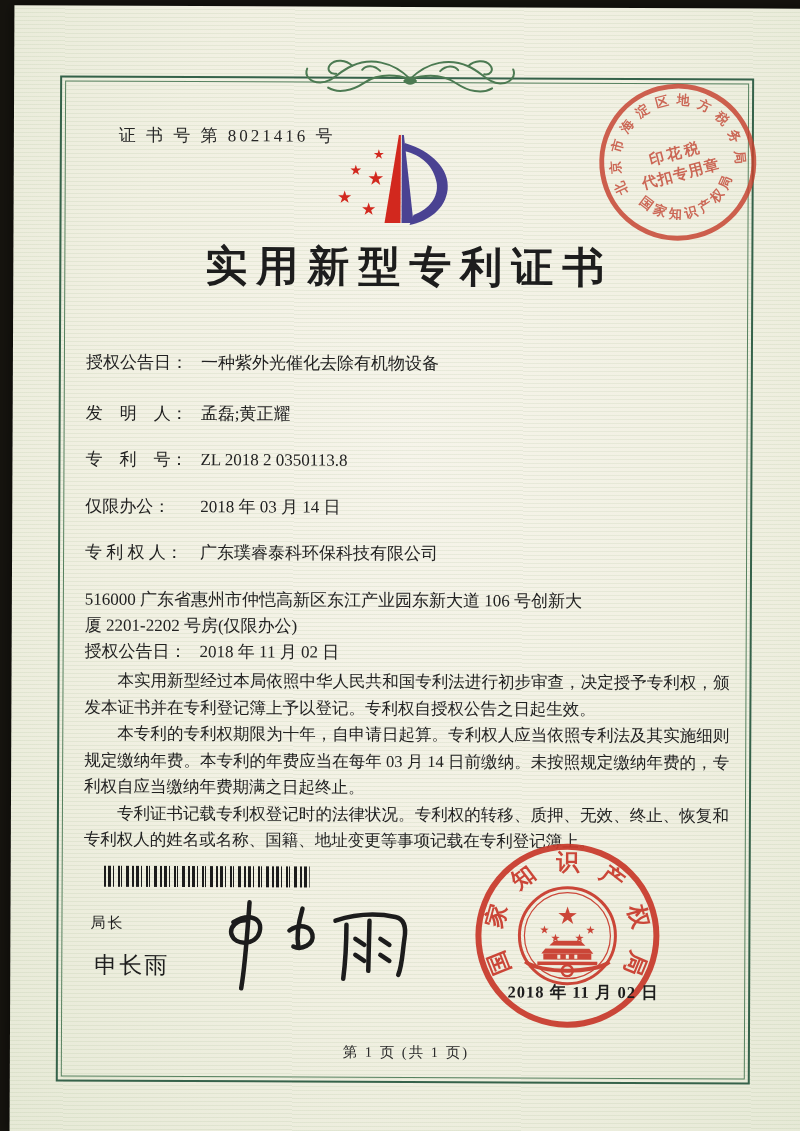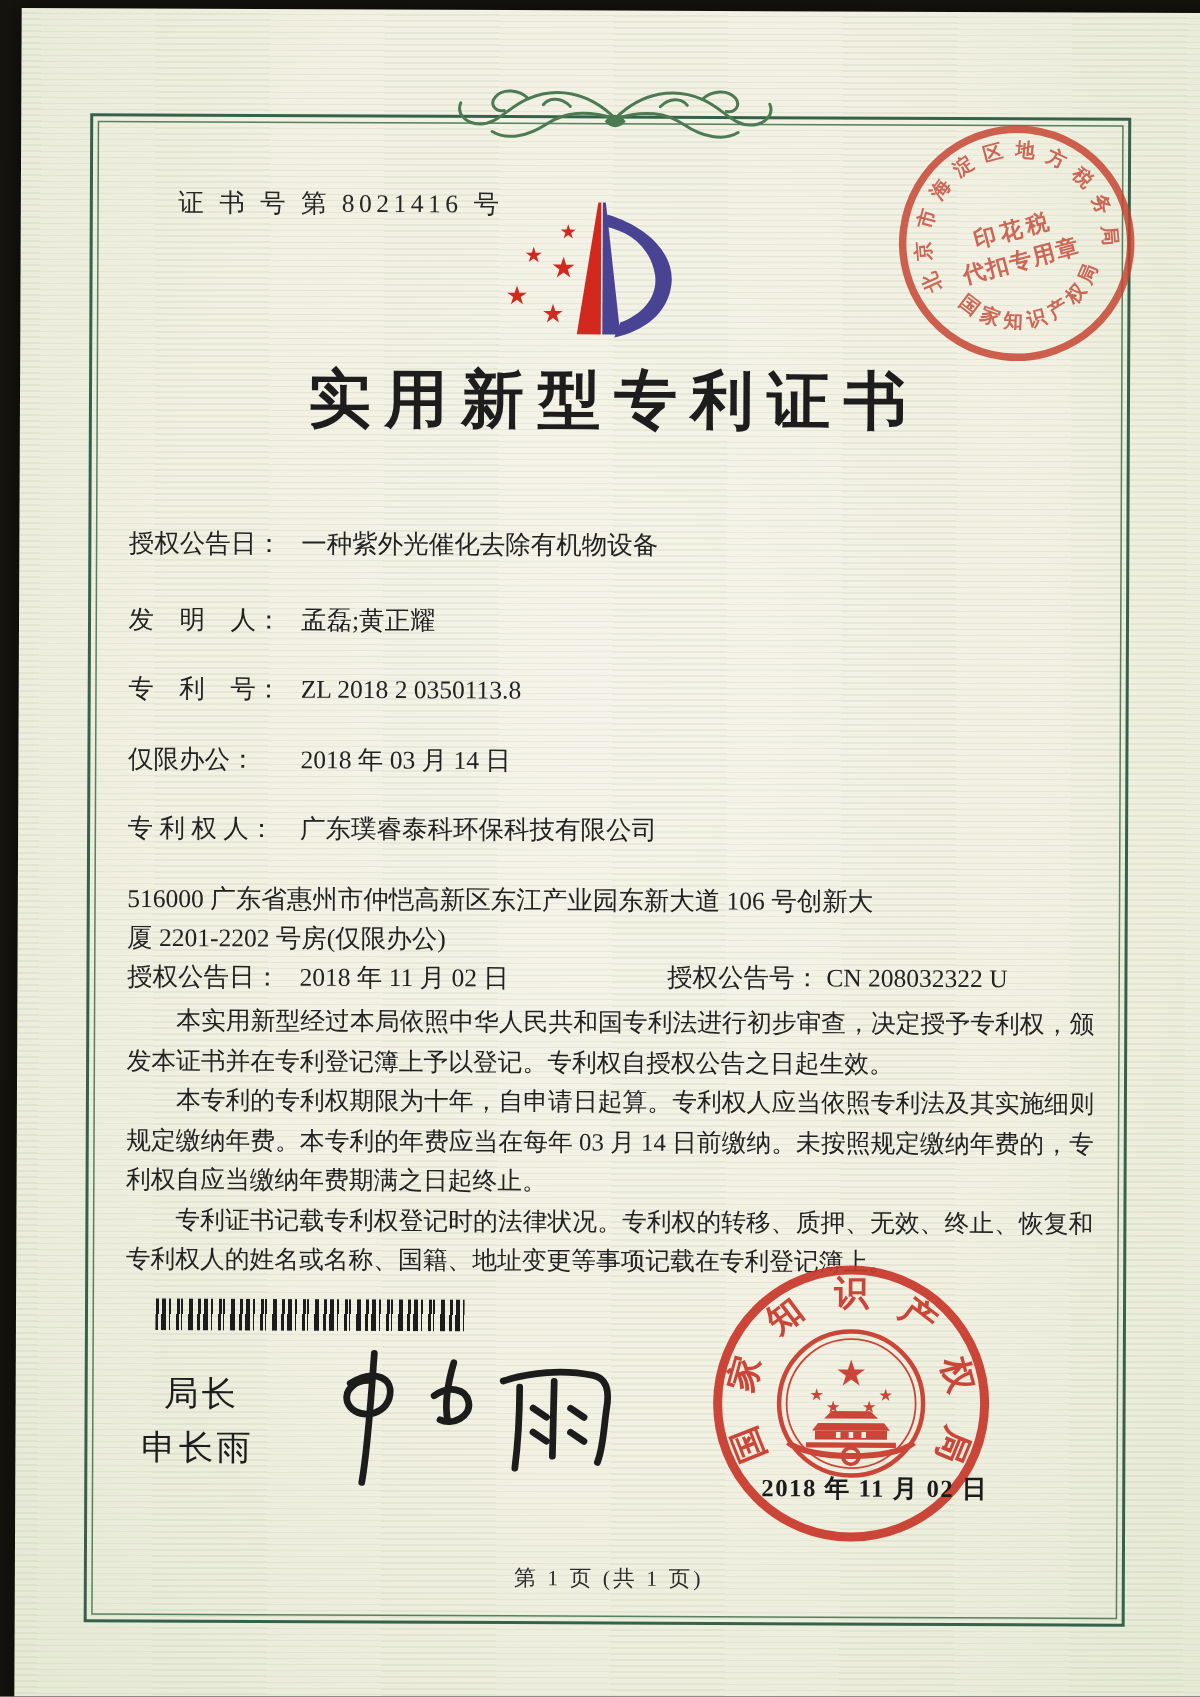--- a/index.html
+++ b/index.html
@@ -43,21 +43,21 @@
   .barcode{
     position:absolute;left:93px;top:860px;width:206px;height:21px;
     background:repeating-linear-gradient(90deg,
       #1c1c1c 0 2px, transparent 2px 4px,
       #1c1c1c 4px 7px, transparent 7px 9px,
       #1c1c1c 9px 10px, transparent 10px 14px,
       #1c1c1c 14px 16px, transparent 16px 17px,
       #1c1c1c 17px 18px, transparent 18px 22px,
       #1c1c1c 22px 25px, transparent 25px 28px);
   }
-  .signer-title{position:absolute;left:99px;top:908px;font-size:23px;color:#1e1e1e;letter-spacing:2px;}
+  .signer-title{position:absolute;left:80px;top:908px;font-size:15px;color:#1e1e1e;letter-spacing:2px;}
   .signer-name{position:absolute;left:84px;top:944px;font-size:23px;color:#1e1e1e;letter-spacing:2px;}
   .signature{position:absolute;left:195px;top:884px;}
   .seal{position:absolute;left:462px;top:833px;opacity:.92;z-index:4;}
   .seal text{fill:#c8382a;font-family:"Liberation Serif",serif;}
   .seal .arc-big text{font-size:23px;font-weight:bold;}
   .seal-date{
     position:absolute;left:478px;top:974px;width:190px;text-align:center;z-index:5;
     font-size:16.5px;font-weight:bold;color:#1c1c1c;letter-spacing:1px;white-space:nowrap;
   }
   .footer{position:absolute;left:0;width:100%;top:1036px;text-align:center;font-size:14.5px;color:#2a2a2a;letter-spacing:2px;}
@@ -151,24 +151,20 @@
       <span class="field-value">广东璞睿泰科环保科技有限公司</span>
     </div>
     <div class="field-row" style="top:581px">
       <span class="field-value">516000 广东省惠州市仲恺高新区东江产业园东新大道 106 号创新大厦 2201-2202 号房(仅限办公)</span>
     </div>
 
     <div class="field-row" style="top:633px">
       <span class="field-label">授权公告日：</span>
       <span class="field-value">2018 年 11 月 02 日</span>
     </div>
-    <div class="grant-right" style="top:633px">
-      <span>授权公告号：</span>
-      <span>CN 208032322 U</span>
-    </div>
 
     <div class="body-text">
       <p>本实用新型经过本局依照中华人民共和国专利法进行初步审查，决定授予专利权，颁发本证书并在专利登记簿上予以登记。专利权自授权公告之日起生效。</p>
       <p>本专利的专利权期限为十年，自申请日起算。专利权人应当依照专利法及其实施细则规定缴纳年费。本专利的年费应当在每年 03 月 14 日前缴纳。未按照规定缴纳年费的，专利权自应当缴纳年费期满之日起终止。</p>
       <p>专利证书记载专利权登记时的法律状况。专利权的转移、质押、无效、终止、恢复和专利权人的姓名或名称、国籍、地址变更等事项记载在专利登记簿上。</p>
     </div>
 
     <div class="barcode"></div>
 
     <div class="signer-title">局长</div>

